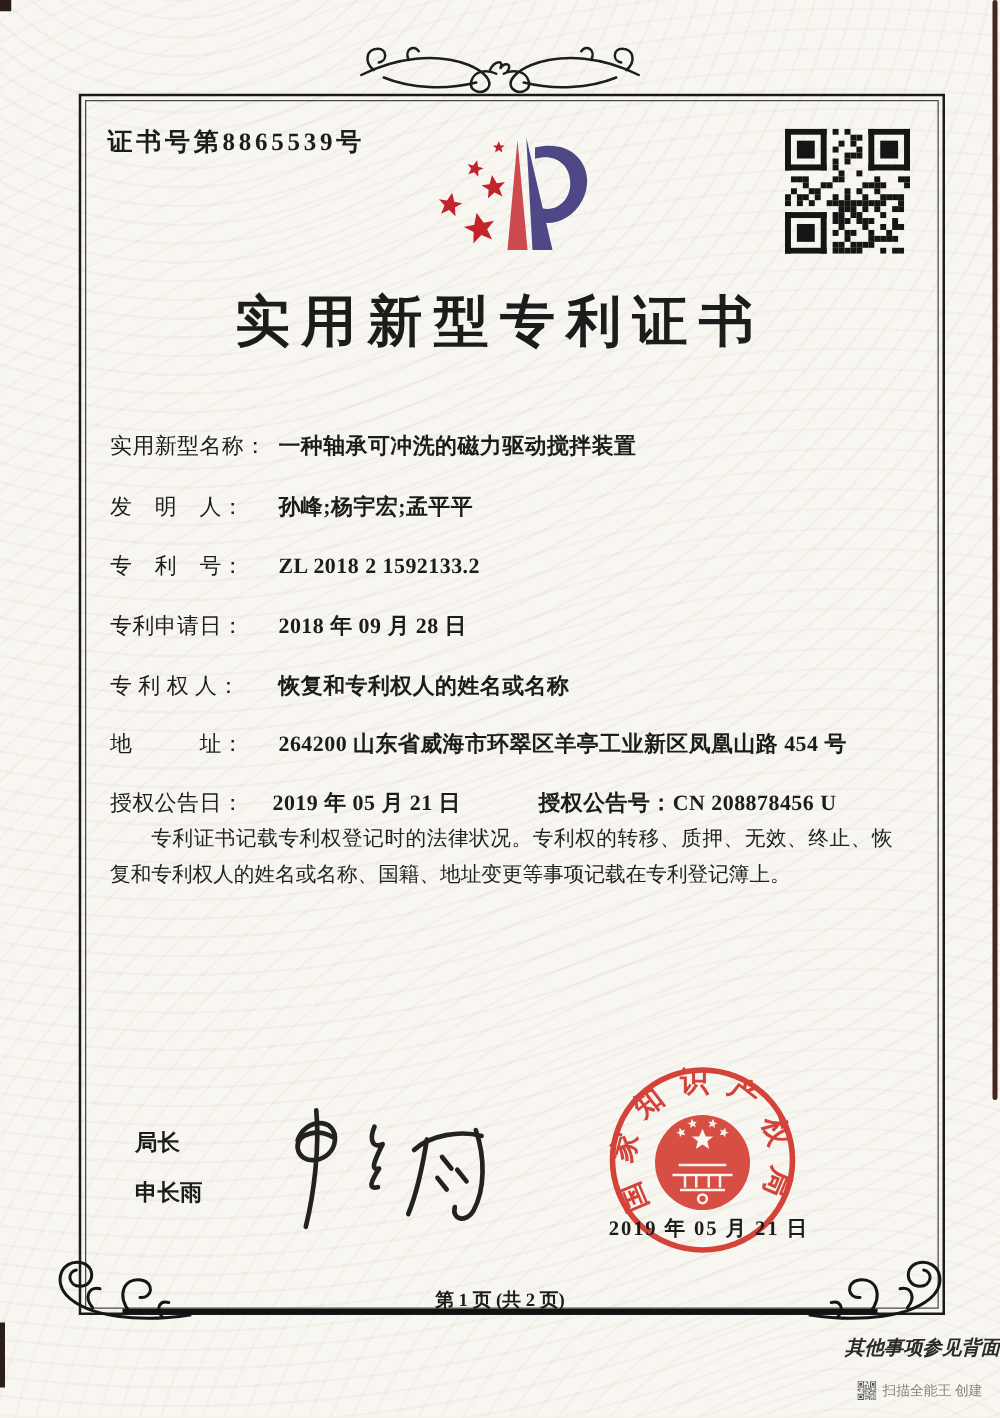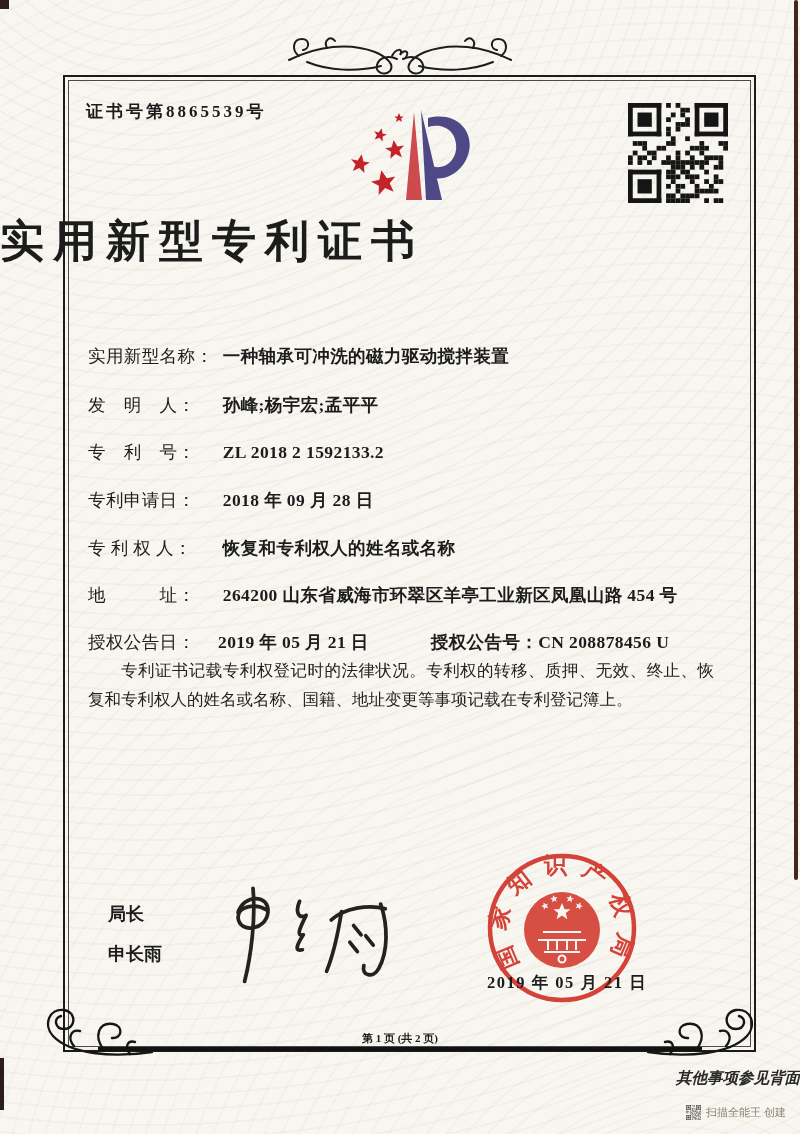--- a/index.html
+++ b/index.html
@@ -20,26 +20,26 @@
 
   
   .frame { position:absolute; left:63px; top:75px; width:693px; height:977px; border:2.5px solid #1b1b1b; }
   .frame::before { content:""; position:absolute; inset:3px; border:1px solid #4a4a4a; }
 
   .ornament-top { position:absolute; left:283px; top:26px; width:234px; height:52px; }
   .flourish { position:absolute; width:118px; height:64px; }
   .flourish.bl { left:40px; top:1000px; }
   .flourish.br { right:40px; top:1000px; transform:scaleX(-1); }
 
-  .cert-no { position:absolute; left:86px; top:100px; font-size:17px; font-weight:600; letter-spacing:3px; }
+  .cert-no { position:absolute; left:86px; top:100px; font-size:20px; font-weight:600; letter-spacing:3px; }
 
   .logo { position:absolute; left:322px; top:102px; width:152px; height:114px; }
   .qr { position:absolute; left:628px; top:103px; width:100px; height:100px; }
 
-  .title { position:absolute; left:0; top:212px; width:100%; 
+  .title { position:absolute; left:0; top:228px; width:100%; text-align:center;
            font-size:44px; font-weight:700; letter-spacing:9px; }
 
   .rows { position:absolute; left:88px; top:0; width:630px; }
   .row { position:absolute; white-space:nowrap; font-size:17.5px; font-weight:600; letter-spacing:.4px; }
   .row .lbl { display:inline-block; width:130px; font-weight:400;margin-top:16px; }
   .r1{top:328px} .r2{top:377px} .r3{top:424px} .r4{top:472px} .r5{top:520px} .r6{top:567px} .r7{top:614px}
   .grant-no-group { margin-left:62px; }
   .grant-no-group .lbl2 { font-weight:700; }
 
   .paras { position:absolute; left:88px; top:656px; width:626px; font-size:16.5px;
@@ -47,21 +47,21 @@
   .paras p { text-indent:2em; margin-bottom:2px; text-align:justify; }
 
   .signer { position:absolute; left:108px; top:894px; font-size:18px; font-weight:600; line-height:40px;
             font-family:"Liberation Sans","DejaVu Sans",sans-serif; }
   .signature { position:absolute; left:212px; top:874px; width:205px; height:118px; }
 
   .seal { position:absolute; left:484px; top:850px; width:156px; height:156px; opacity:.95; }
   .seal-date { position:absolute; left:487px; top:972px; width:190px; font-size:16.5px;
                font-weight:600; letter-spacing:1.5px; z-index:3; }
 
-  .page-ind { position:absolute; left:0; top:1031px; width:100%; text-align:center; font-size:11px; font-weight:600; }
+  .page-ind { position:absolute; left:0; top:1031px; width:100%; text-align:center; font-size:15px; font-weight:600; }
   .bottom-rule { position:absolute; left:98px; right:98px; top:1047px; height:3px;
                  border-top:1px solid #121212; border-bottom:3px solid #121212; }
   .back-note { position:absolute; left:0; top:1068px; width:100%; text-align:right;
                font-size:15.5px; font-weight:600; font-style:italic; color:#2a2a2a; }
 
   .camscanner { position:absolute; right:14px; top:1105px; display:flex; align-items:flex-start; gap:5px;
                 font-size:11px; color:#8e8378; font-family:"Liberation Sans","DejaVu Sans",sans-serif; }
   .camscanner .wqr { width:15px; height:15px; opacity:.75; }
 </style>
 </head>

